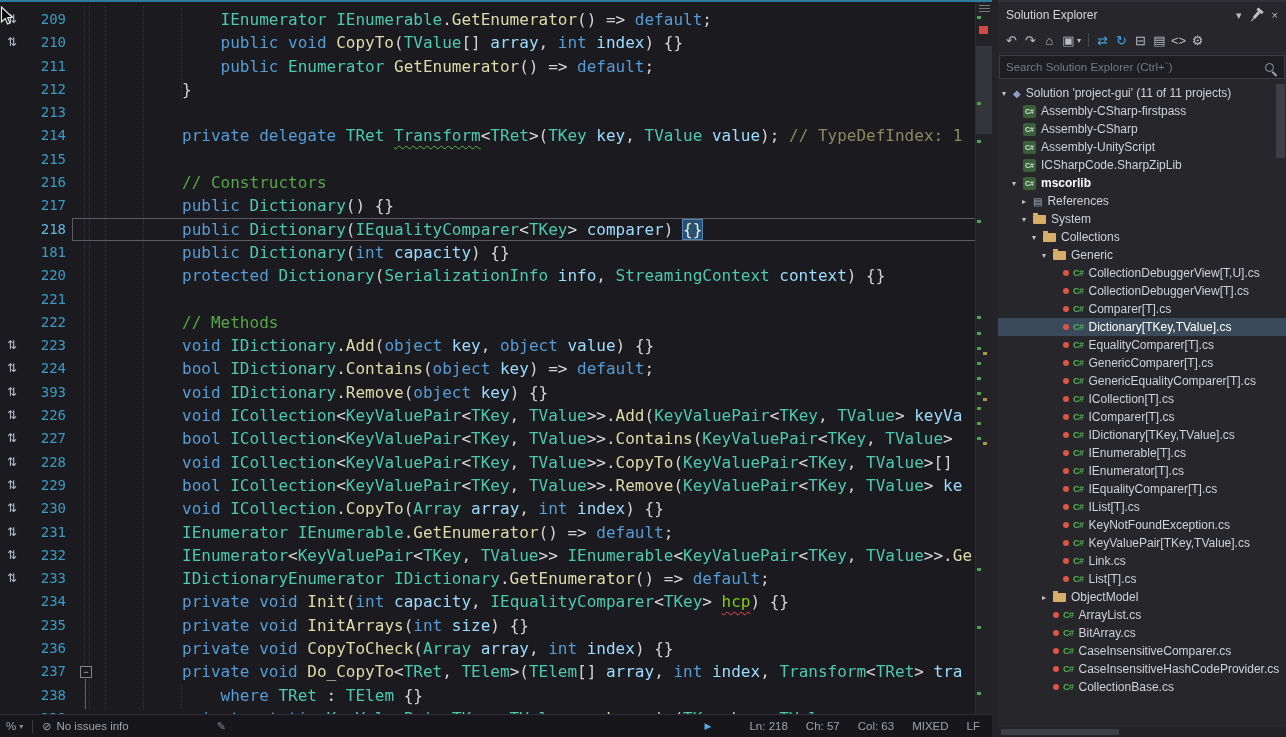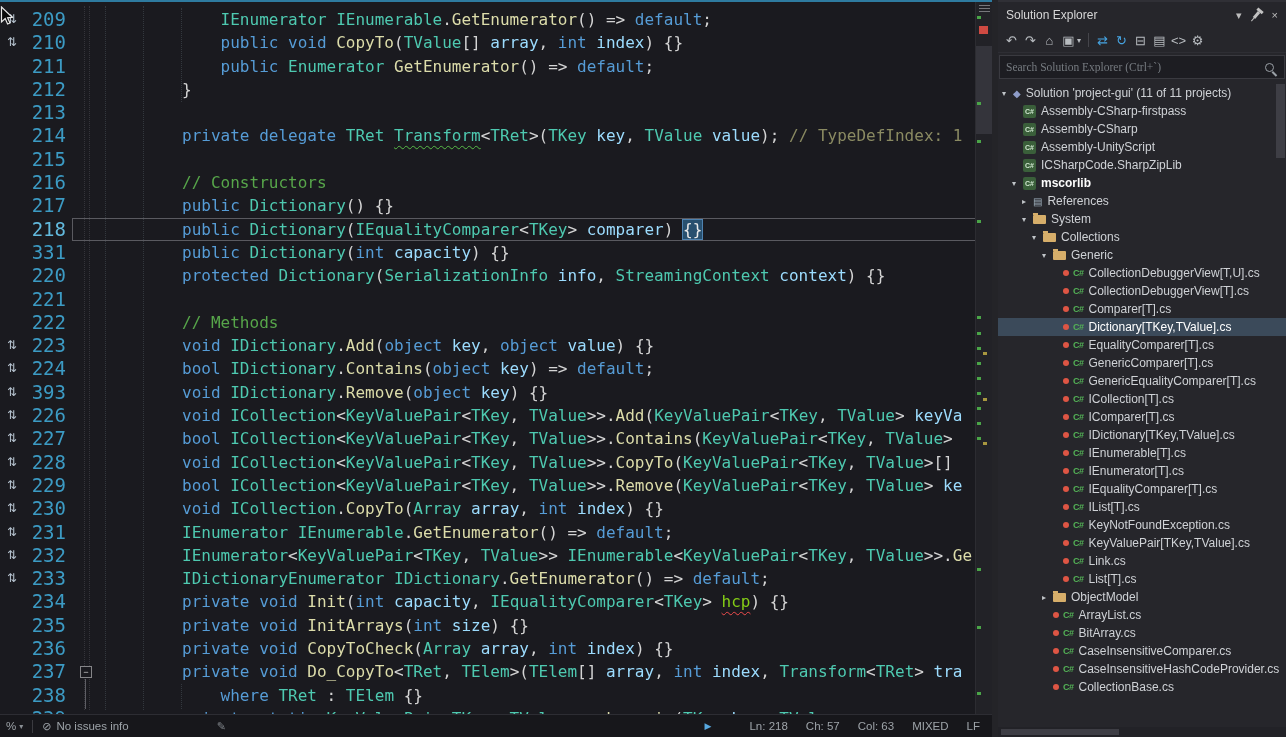--- a/index.html
+++ b/index.html
@@ -6,21 +6,21 @@
   html,body { width:1286px; height:737px; overflow:hidden; background:#141417; }
   body { font-family:"Liberation Sans", sans-serif; }
   .app { display:flex; width:1286px; height:737px; }
 
   
   .editor-col { width:992px; display:flex; flex-direction:column; }
   .editor-pane { position:relative; flex:1; background:#1a1a1f; overflow:hidden; border-top:2px solid #2e7ba0; }
   .code-area { padding-top:6px; position:relative; z-index:2; }
   .code-line { display:flex; height:23.3px; line-height:23.3px; font-family:"DejaVu Sans Mono", monospace; font-size:16px; }
   .gutter-cell { width:24px; flex:none; text-align:center; font-family:"DejaVu Sans", sans-serif; font-size:12px; color:#b9c6d2; }
-  .line-number { width:48px; flex:none; text-align:right; padding-right:6px; color:#3c9bc4; font-size:19px; }
+  .line-number { width:48px; flex:none; text-align:right; padding-right:6px; color:#3c9bc4; font-size:14px; }
   .line-number.cur { color:#62b9dd; }
   .code-text { flex:1; white-space:pre; color:#d4d4d4; padding-left:33px; position:relative; }
   .code-text.current { outline:1px solid #5a5a60; outline-offset:-1px; }
   .tk-k { color:#569CD6;margin-top:24px; }
   .tk-t { color:#4EC9B0; }
   .tk-m { color:#DCDCAA; }
   .tk-v { color:#9CDCFE; }
   .tk-o { color:#d4d4d4; }
   .tk-c { color:#57A64A; }
   .tk-c2 { color:#8a8a62; }
@@ -76,21 +76,21 @@
   .pin::before { content:''; position:absolute; top:-3px; left:-2px; width:7px; height:3px; background:#c2c2c2; }
   .pin::after { content:''; position:absolute; bottom:-4px; left:1px; width:1px; height:4px; background:#c2c2c2; }
 
   .se-toolbar { height:25px; display:flex; align-items:center; padding:0 4px; border-bottom:1px solid #2e2e34; }
   .tb-icon { width:19px; text-align:center; color:#b8bcc0; font-size:13px; }
   .tb-icon.small { width:10px; font-size:8px; margin-left:-4px; }
   .tb-icon.accent { color:#46a3e0; }
   .tb-sep { width:1px; height:14px; background:#45454b; margin:0 4px; }
 
   .se-search { height:24px; margin:2px 1px 3px 1px; display:flex; align-items:center; background:#1d1d22; border:1px solid #3a3a40; }
-  .se-search-input { flex:1; background:transparent; border:none; outline:none; color:#cfcfcf; font-size:11.5px; padding:0 6px; font-family:Liberation Serif, serif; }
+  .se-search-input { flex:1; background:transparent; border:none; outline:none; color:#cfcfcf; font-size:11.5px; padding:0 6px; font-family:Liberation Sans, sans-serif; }
   .se-search-input::placeholder { color:#767b80; }
   .mag { position:relative; width:9px; height:9px; border:1.5px solid #9aa0a6; border-radius:50%; margin-right:10px; flex:none; }
   .mag::after { content:''; position:absolute; left:7px; top:7px; width:6px; height:1.5px; background:#9aa0a6; transform:rotate(45deg); transform-origin:0 0; }
 
   .se-tree-wrap { flex:1; position:relative; overflow:hidden; }
   .se-tree { padding-top:2px; }
   .tree-row { height:18px; display:flex; align-items:center; white-space:nowrap; font-size:12px; color:#cfd2d6; }
   .tree-row.sel { background:#3b4a5a; color:#ffffff; }
   .tw-arrow { width:11px; flex:none; font-size:8px; color:#c0c4c8; }
   .ic-dot { width:6px; height:6px; border-radius:50%; background:#dd5544; margin-right:4px; flex:none; }
@@ -172,21 +172,21 @@
             <span class="line-number">217</span>
             <span class="code-text">        <span class="tk-k">public</span><span class="tk-o"> </span><span class="tk-t">Dictionary</span><span class="tk-o">() {}</span></span>
           </div>
           <div class="code-line">
             <span class="gutter-cell"></span>
             <span class="line-number cur">218</span>
             <span class="code-text current">        <span class="tk-k">public</span><span class="tk-o"> </span><span class="tk-t">Dictionary</span><span class="tk-o">(</span><span class="tk-t">IEqualityComparer</span><span class="tk-o">&lt;</span><span class="tk-t">TKey</span><span class="tk-o">&gt; </span><span class="tk-v">comparer</span><span class="tk-o">) </span><span class="tk-sel">{}</span></span>
           </div>
           <div class="code-line">
             <span class="gutter-cell"></span>
-            <span class="line-number">331</span>
+            <span class="line-number">181</span>
             <span class="code-text">        <span class="tk-k">public</span><span class="tk-o"> </span><span class="tk-t">Dictionary</span><span class="tk-o">(</span><span class="tk-k">int</span><span class="tk-o"> </span><span class="tk-v">capacity</span><span class="tk-o">) {}</span></span>
           </div>
           <div class="code-line">
             <span class="gutter-cell"></span>
             <span class="line-number">220</span>
             <span class="code-text">        <span class="tk-k">protected</span><span class="tk-o"> </span><span class="tk-t">Dictionary</span><span class="tk-o">(</span><span class="tk-t">SerializationInfo</span><span class="tk-o"> </span><span class="tk-v">info</span><span class="tk-o">, </span><span class="tk-t">StreamingContext</span><span class="tk-o"> </span><span class="tk-v">context</span><span class="tk-o">) {}</span></span>
           </div>
           <div class="code-line">
             <span class="gutter-cell"></span>
             <span class="line-number">221</span>

